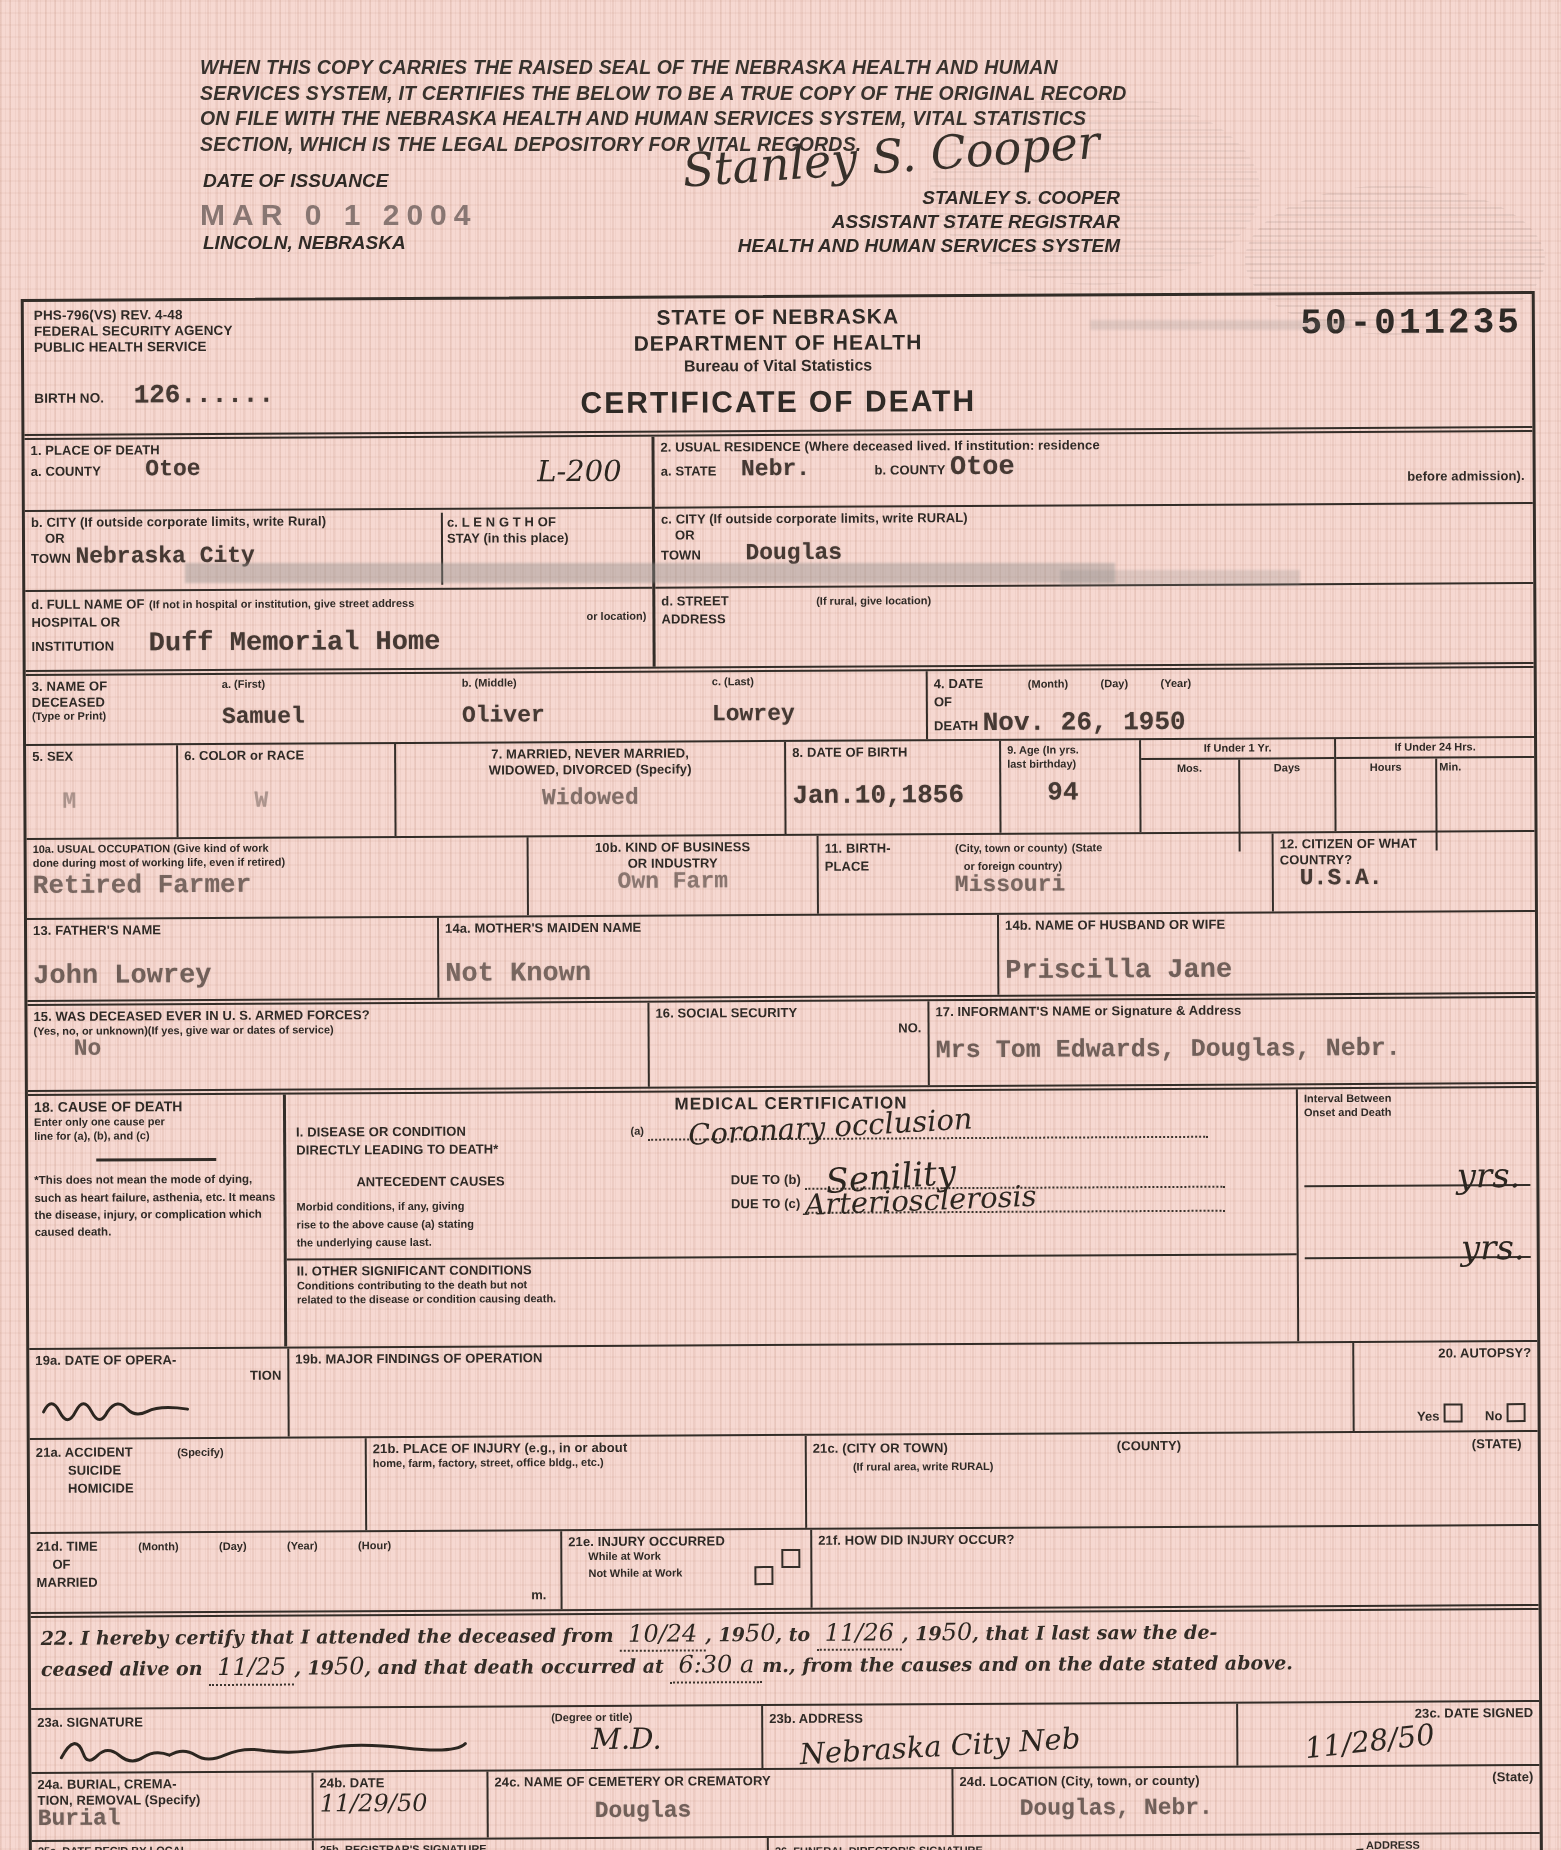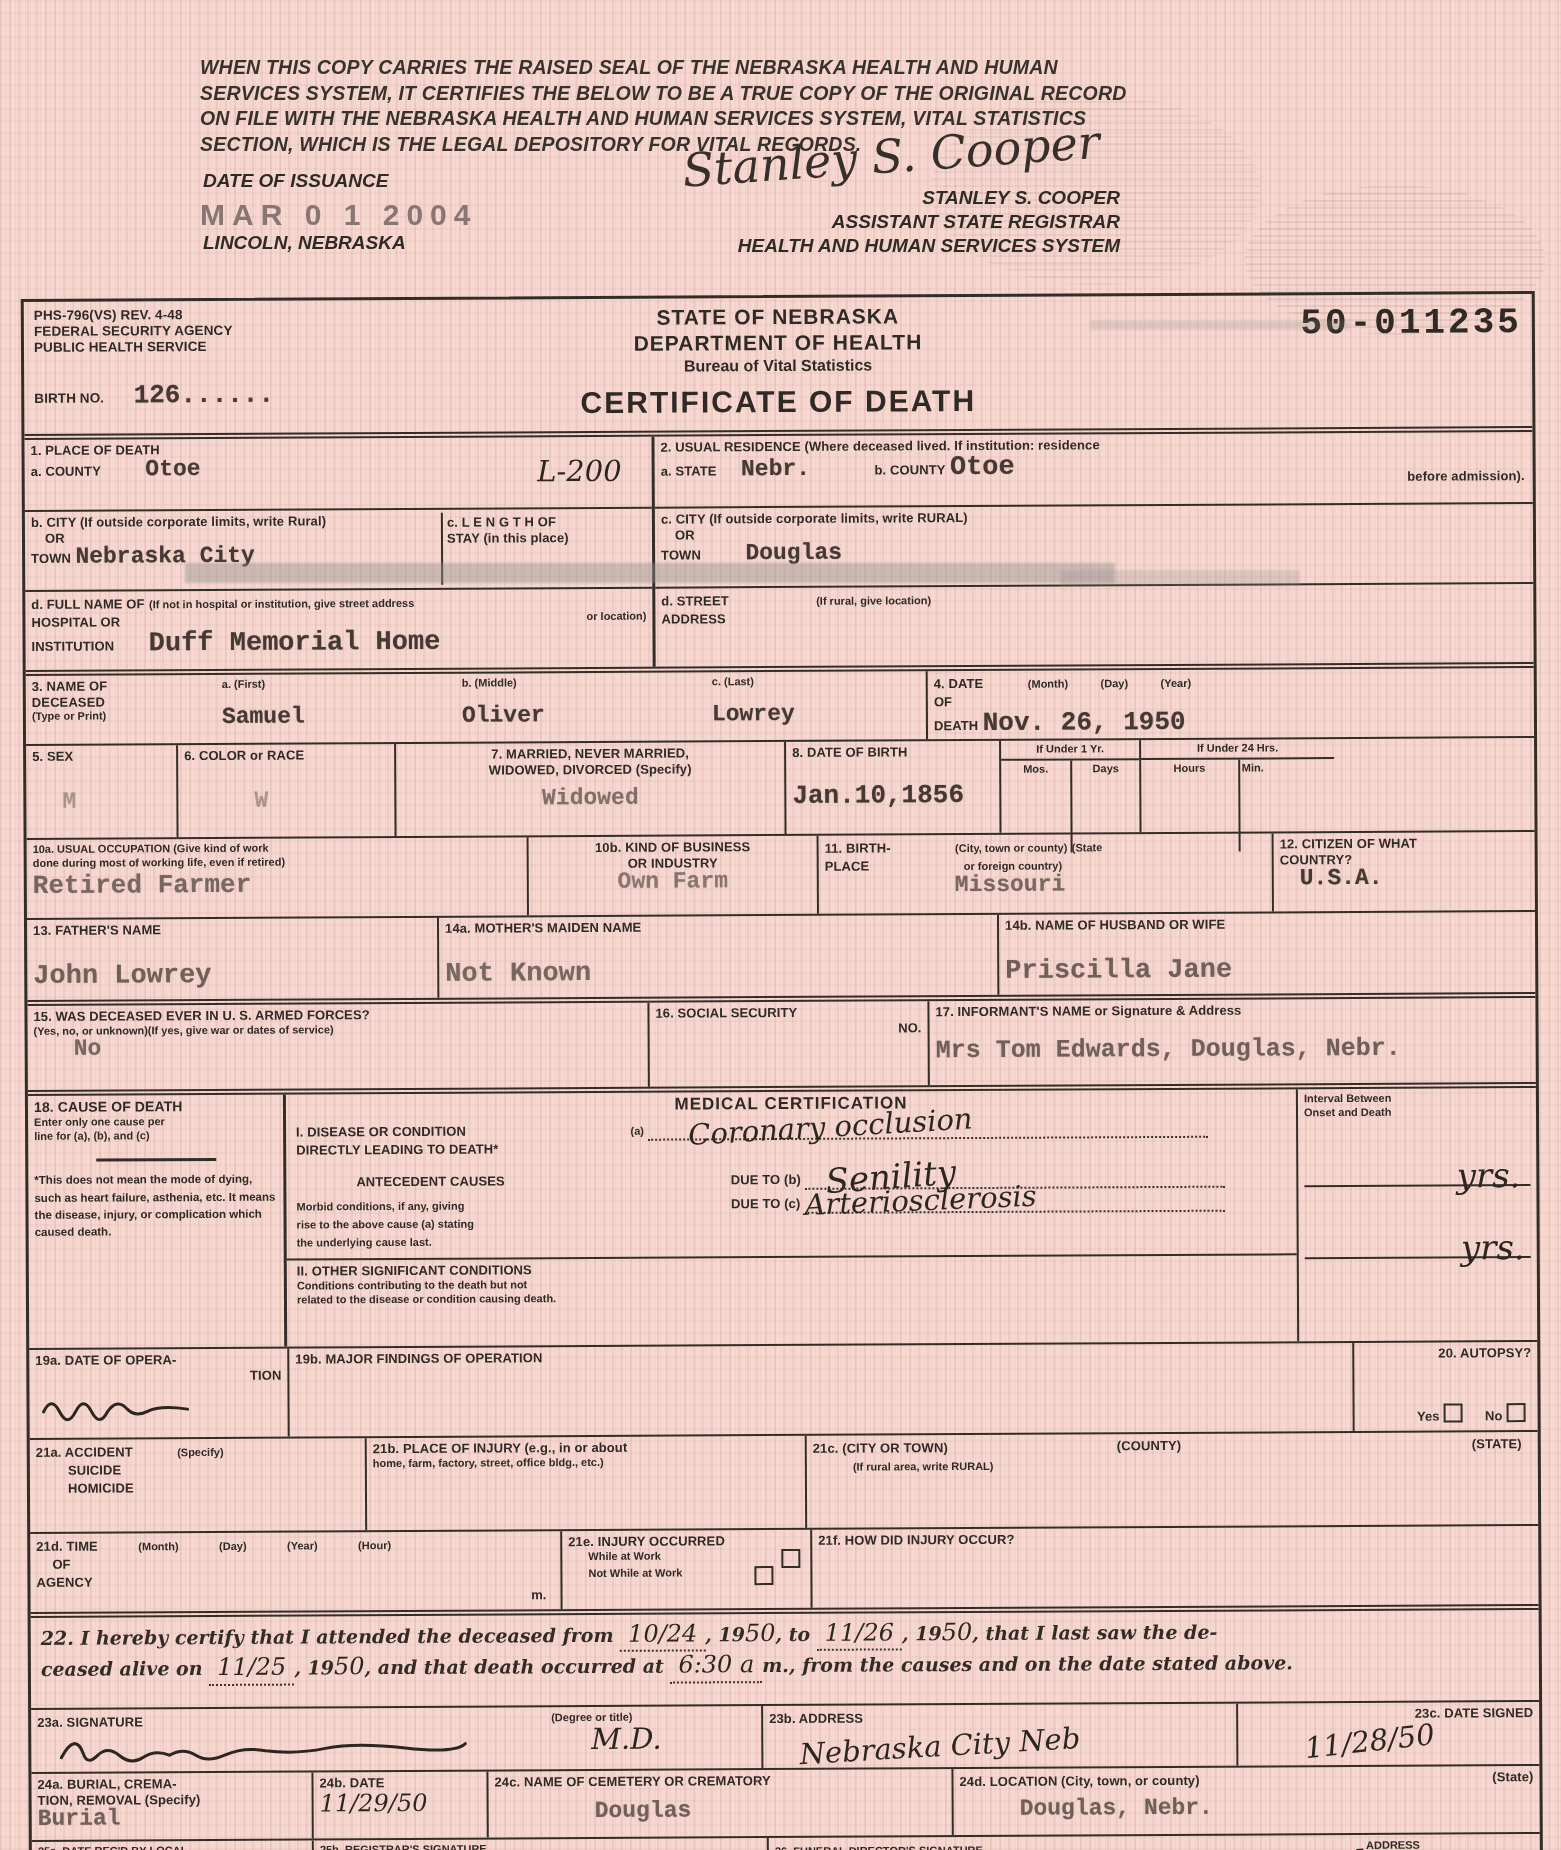--- a/index.html
+++ b/index.html
@@ -193,20 +193,25 @@
       </div>
       <div class="cell" style="text-align:center;">
         <div class="lbl">7. MARRIED, NEVER MARRIED,</div>
         <div class="lbl">WIDOWED, DIVORCED (Specify)</div>
         <div class="typed" style="margin-top:10px;opacity:.65;">Widowed</div>
       </div>
       <div class="cell">
         <div class="lbl">8. DATE OF BIRTH</div>
         <div class="typed" style="margin-top:22px;font-size:26px;">Jan.10,1856</div>
       </div>
+      <div class="cell">
+        <div class="note">9. Age (In yrs.</div>
+        <div class="note">last birthday)</div>
+        <div class="typed" style="margin:8px 0 0 40px;font-size:26px;">94</div>
+      </div>
       <div class="cell" style="padding:0;">
         <div class="note" style="text-align:center;padding:2px;">If Under 1 Yr.</div>
         <div style="display:grid;grid-template-columns:1fr 1fr;border-top:2px solid #332d28;height:100%;">
           <div class="note" style="text-align:center;padding:2px;">Mos.</div>
           <div class="note" style="text-align:center;padding:2px;border-left:2px solid #332d28;">Days</div>
         </div>
       </div>
       <div class="cell" style="padding:0;">
         <div class="note" style="text-align:center;padding:2px;">If Under 24 Hrs.</div>
         <div style="display:grid;grid-template-columns:1fr 1fr;border-top:2px solid #332d28;height:100%;">
@@ -371,21 +376,21 @@
     </div>
 
     <div class="row" style="grid-template-columns:530px 250px 1fr;min-height:78px;">
       <div class="cell nbl">
         <span class="lbl">21d. TIME</span>
         <span class="note" style="margin-left:36px;">(Month)</span>
         <span class="note" style="margin-left:36px;">(Day)</span>
         <span class="note" style="margin-left:36px;">(Year)</span>
         <span class="note" style="margin-left:36px;">(Hour)</span><br>
         <span class="lbl" style="margin-left:16px;">OF</span><br>
-        <span class="lbl">AGENCY</span>
+        <span class="lbl">MARRIED</span>
         <span class="lbl" style="position:absolute;right:14px;bottom:6px;">m.</span>
       </div>
       <div class="cell">
         <div class="lbl">21e. INJURY OCCURRED</div>
         <div class="note" style="margin-left:20px;">
           <span>While at Work</span>
           <span class="box" style="float:right;"></span>
         </div>
         <div class="note" style="margin-left:20px;margin-top:4px;">
           <span>Not While at Work</span>

